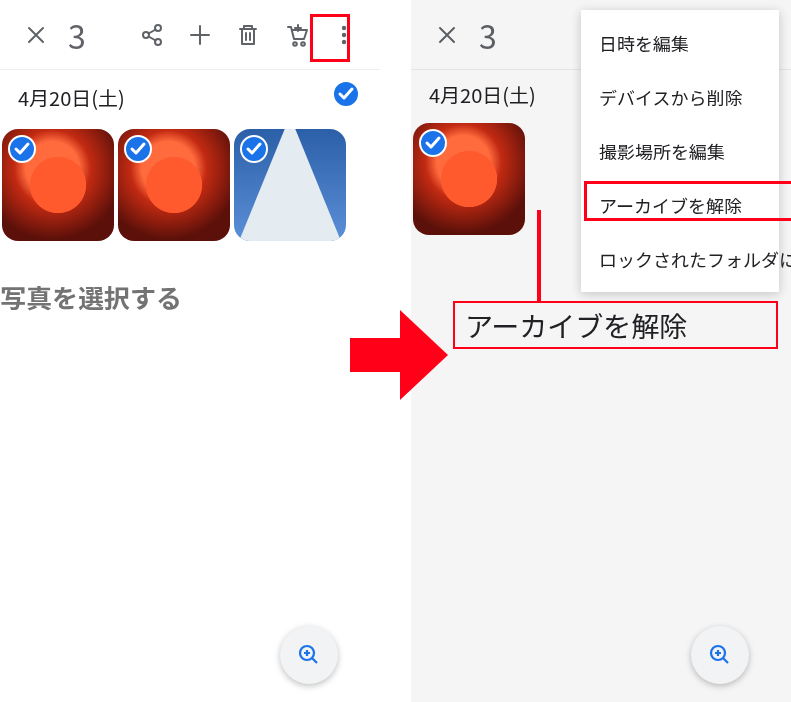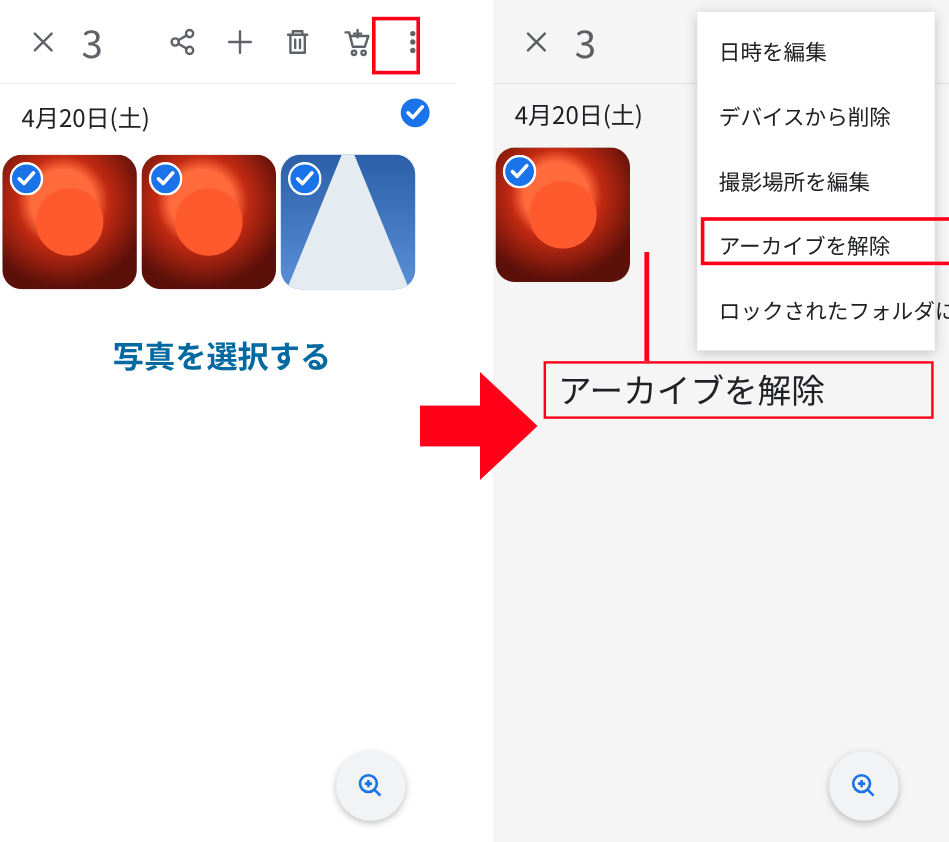--- a/index.html
+++ b/index.html
@@ -27,21 +27,21 @@
      radial-gradient(circle at 50% 50%,#ff5a2d 0 35%,transparent 36%)}
   .tower{background:linear-gradient(180deg,#2b5fa8 0%,#5b90d8 100%)}
   .tower::after{content:"";position:absolute;left:50%;bottom:-10px;width:0;height:0;border-left:55px solid transparent;border-right:55px solid transparent;border-bottom:135px solid #e4ecf2;transform:translateX(-50%)}
   .tower::before{content:"";position:absolute;left:50%;bottom:10px;width:0;height:0;border-left:35px solid transparent;border-right:35px solid transparent;border-bottom:95px solid rgba(255,120,50,.35);transform:translateX(-50%);mix-blend-mode:screen}
   .sel{position:absolute;top:6px;left:6px;width:28px;height:28px}
   .sel svg{width:28px;height:28px}
 
   svg.checkmark circle{fill:#1a73e8;stroke:#fff;stroke-width:2}
   svg.checkmark path{stroke:#fff;stroke-width:3;fill:none;stroke-linecap:round;stroke-linejoin:round}
 
-  .annot-select{position:absolute;top:278px;left:0;width:370px;text-align:center;font-size:26px;font-weight:700;color:#0369a1}
+  .annot-select{position:absolute;top:278px;left:0;width:370px;font-size:26px;font-weight:700;color:#737373}
 
   .red-box{position:absolute;border:3px solid #ff0018}
   .box-more{top:14px;left:310px;width:40px;height:48px}
 
   .arrow{position:absolute;top:310px;left:350px;width:100px;height:90px}
   .arrow::before{content:"";position:absolute;top:28px;left:0;width:50px;height:34px;background:#ff0018}
   .arrow::after{content:"";position:absolute;top:0;left:50px;width:0;height:0;border-top:45px solid transparent;border-bottom:45px solid transparent;border-left:48px solid #ff0018}
 
   
   .menu{position:absolute;top:10px;right:12px;width:198px;background:#fff;box-shadow:0 2px 10px rgba(0,0,0,.2);padding:6px 0}

